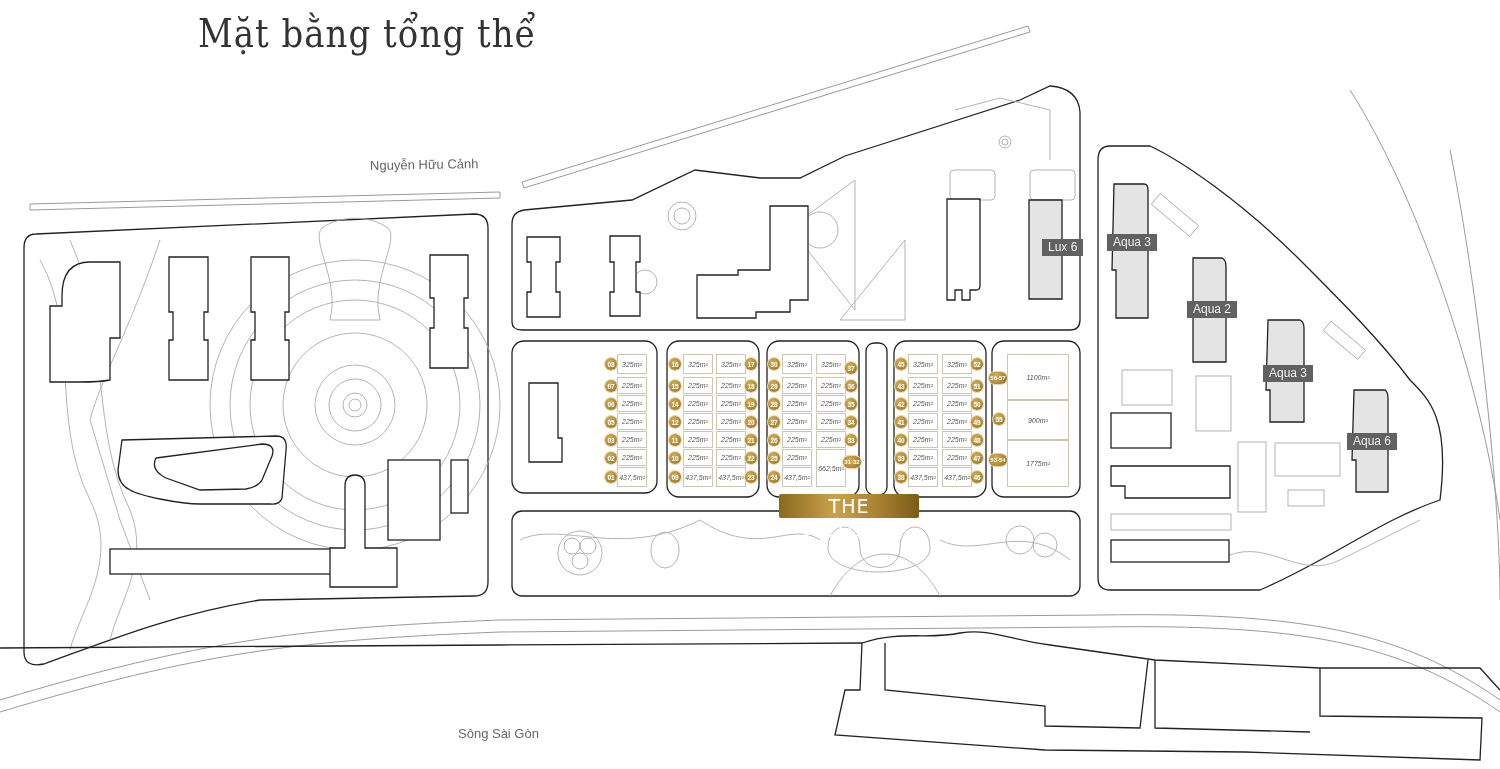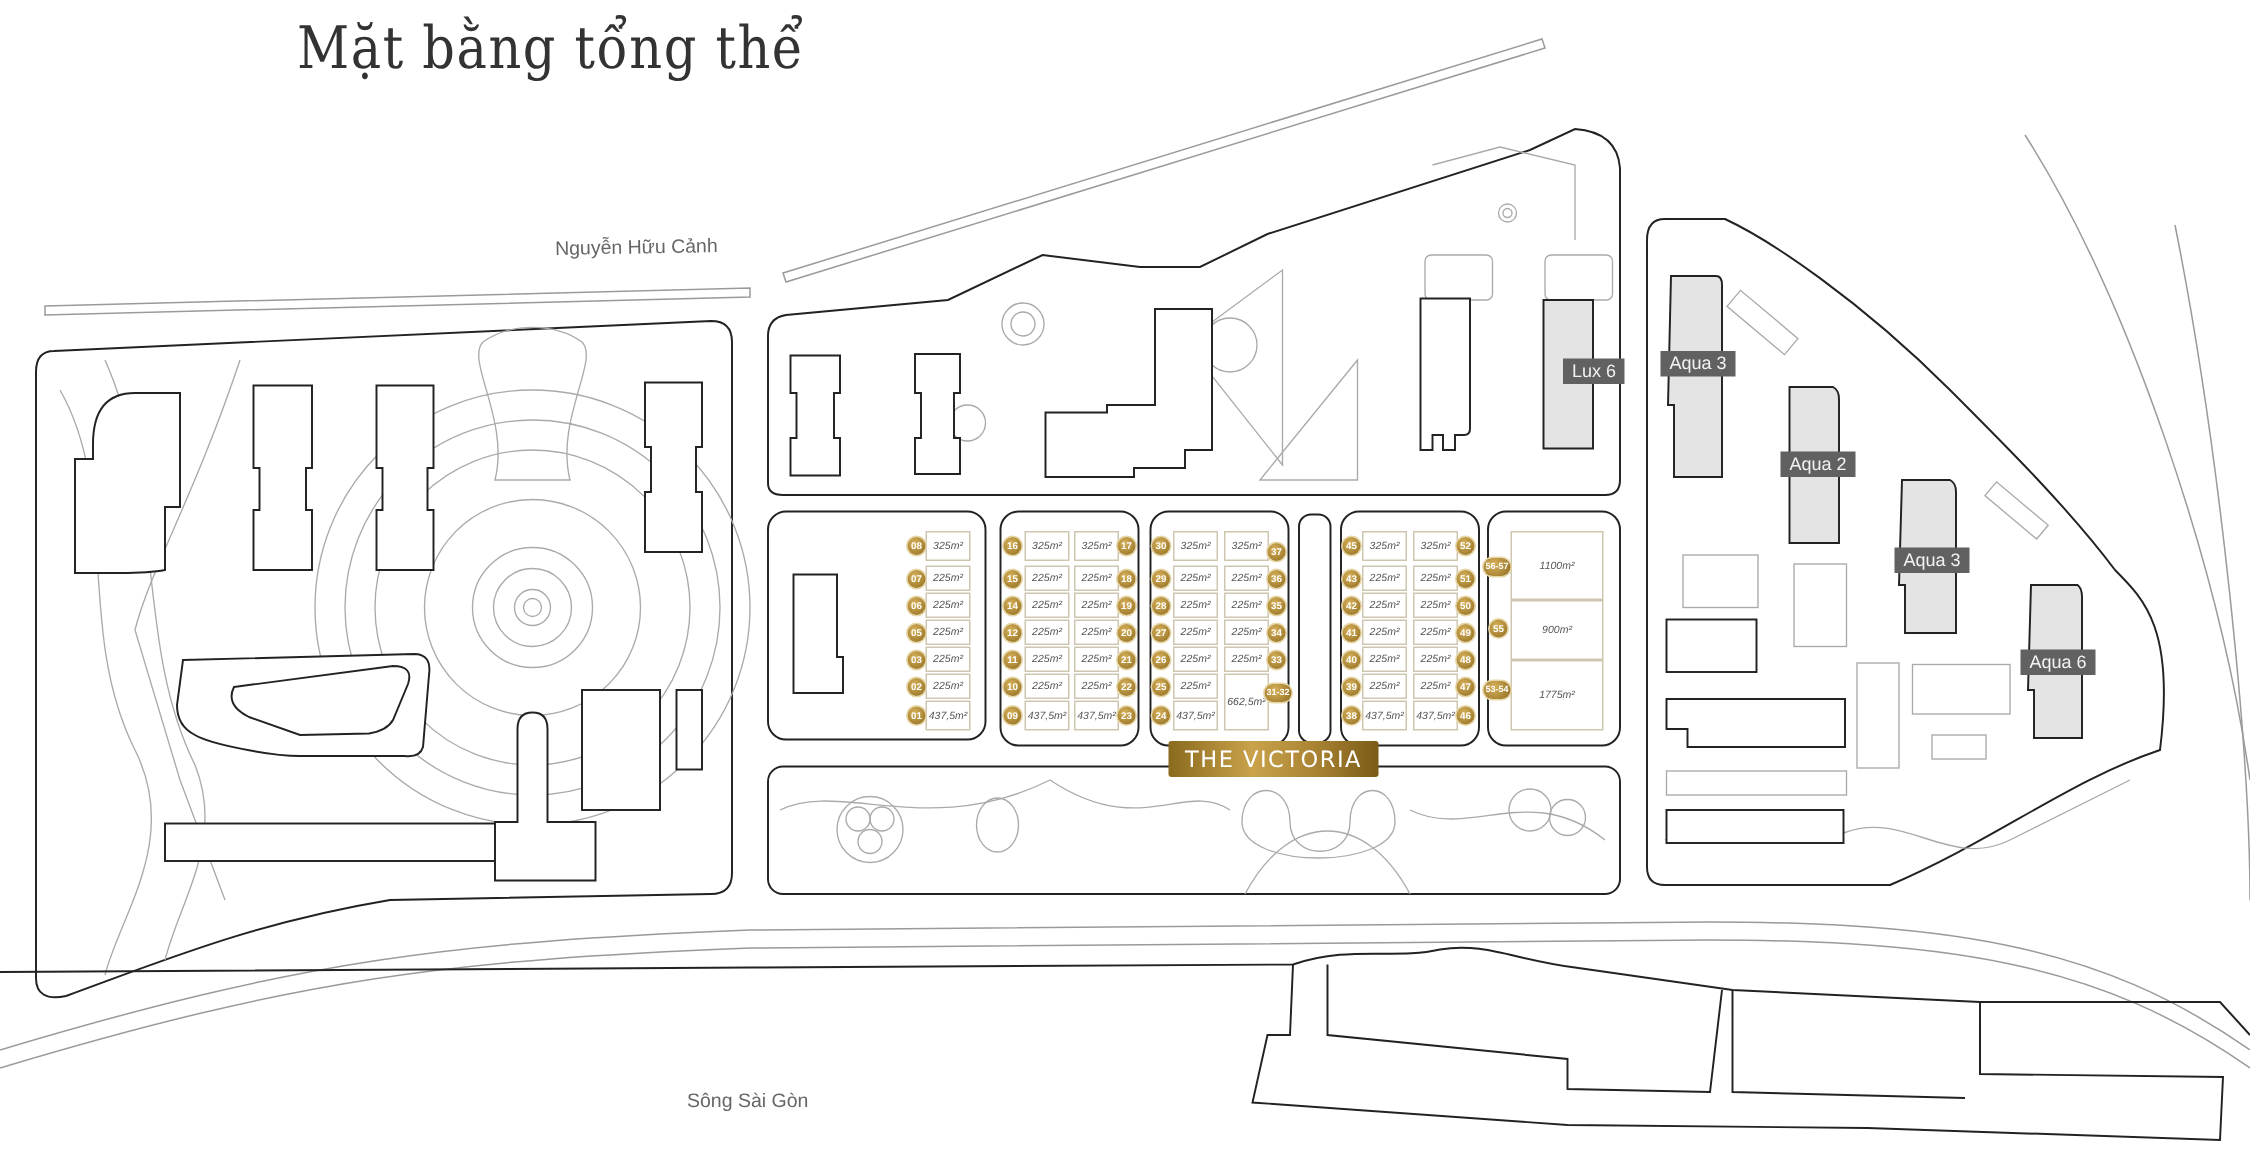--- a/index.html
+++ b/index.html
@@ -3,21 +3,21 @@
 <meta charset="utf-8">
 <style>
   html, body { margin:0; padding:0; background:#fff; }
   body { width:1500px; height:769px; position:relative; overflow:hidden; font-family:"DejaVu Sans", sans-serif; }
   #map { position:absolute; left:0; top:0; width:1500px; height:769px; }
   .title { position:absolute; left:198px; top:10px; font-family:"DejaVu Serif", serif; font-size:34px; font-weight:100; color:#333; letter-spacing:1px; transform:scaleY(1.15); transform-origin:left top; }
   .road-label { position:absolute; font-family:"Liberation Sans", sans-serif; font-size:13px; color:#666; }
   .lbl-nhc { left:370px; top:157px; transform:rotate(-1deg); }
   .lbl-ssg { left:458px; top:726px; }
   .bldg-tag { position:absolute; background:#616161; color:#f2f2f2; font-family:"Liberation Sans", sans-serif; font-size:12px; line-height:17px; padding:0 6px; height:17px; }
-  .victoria { position:absolute; left:779px; top:494px; width:140px; height:24px; background:linear-gradient(90deg,#8a6a1e 0%,#c9a24a 40%,#a98333 70%,#7a5b17 100%); color:#fff; font-family:"DejaVu Sans", sans-serif; font-size:15px; letter-spacing:1px; text-align:center; line-height:24px; border-radius:2px; }
+  .victoria { position:absolute; left:779px; top:494px; width:140px; height:24px; background:linear-gradient(90deg,#8a6a1e 0%,#c9a24a 40%,#a98333 70%,#7a5b17 100%); color:#fff; font-family:"DejaVu Sans", sans-serif; font-size:19px; letter-spacing:1px; text-align:center; line-height:24px; border-radius:2px; }
   .lot { position:absolute; font-family:"Liberation Sans", sans-serif; font-size:7px; font-style:italic; color:#555; text-align:center; border:1px solid #cfc6b0; background:#fff; box-sizing:border-box; display:flex; align-items:center; justify-content:center; }
   .badge { position:absolute; width:12px; height:12px; border-radius:50%; background:radial-gradient(circle at 40% 35%,#d8b15a,#8c6a1e); color:#fff; font-family:"Liberation Sans", sans-serif; font-size:6.5px; font-weight:bold; display:flex; align-items:center; justify-content:center; box-shadow:0 0 0 1px #e8d7a6; }
   .badge.wide { width:18px; border-radius:7px; font-size:6px; }
 </style>
 </head>
 <body>
 
 <svg id="map" viewBox="0 0 1500 769" xmlns="http://www.w3.org/2000/svg">
   <g fill="none" stroke="#9a9a9a" stroke-width="1">
 

